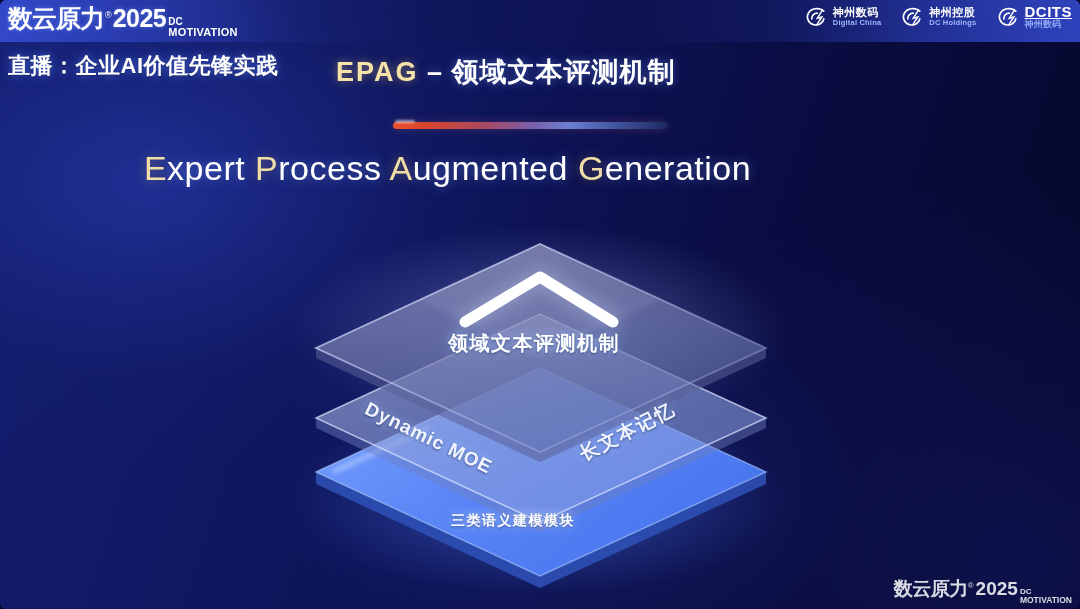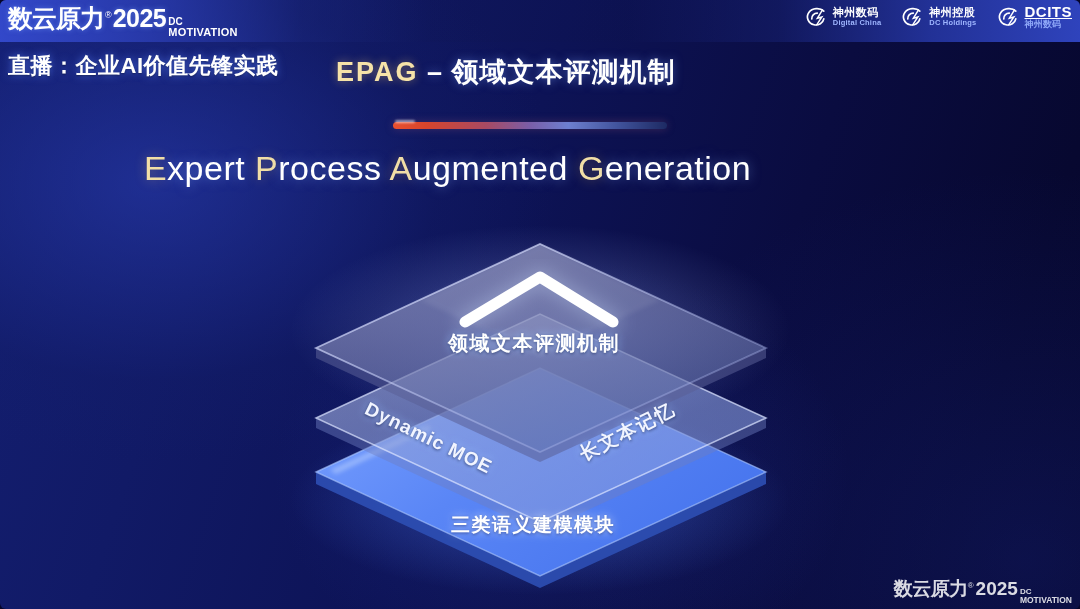--- a/index.html
+++ b/index.html
@@ -216,21 +216,21 @@
   #lbl-mid-right {
     left: 575px; top: 444px;
     font-size: 19px;
     letter-spacing: 2px;
     transform: rotate(-27deg);
     transform-origin: left top;
     color: #f2f5ff;
   }
   #lbl-bottom {
     left: 451px; top: 512px;
-    font-size: 19px;
+    font-size: 14px;
     letter-spacing: 1.5px;
     text-shadow: 0 0 10px rgba(200,220,255,0.9), 0 1px 3px rgba(20,40,120,0.8);
   }
 
   
   .watermark {
     position: absolute;
     right: 8px; bottom: 4px;
     display: flex;
     align-items: baseline;

